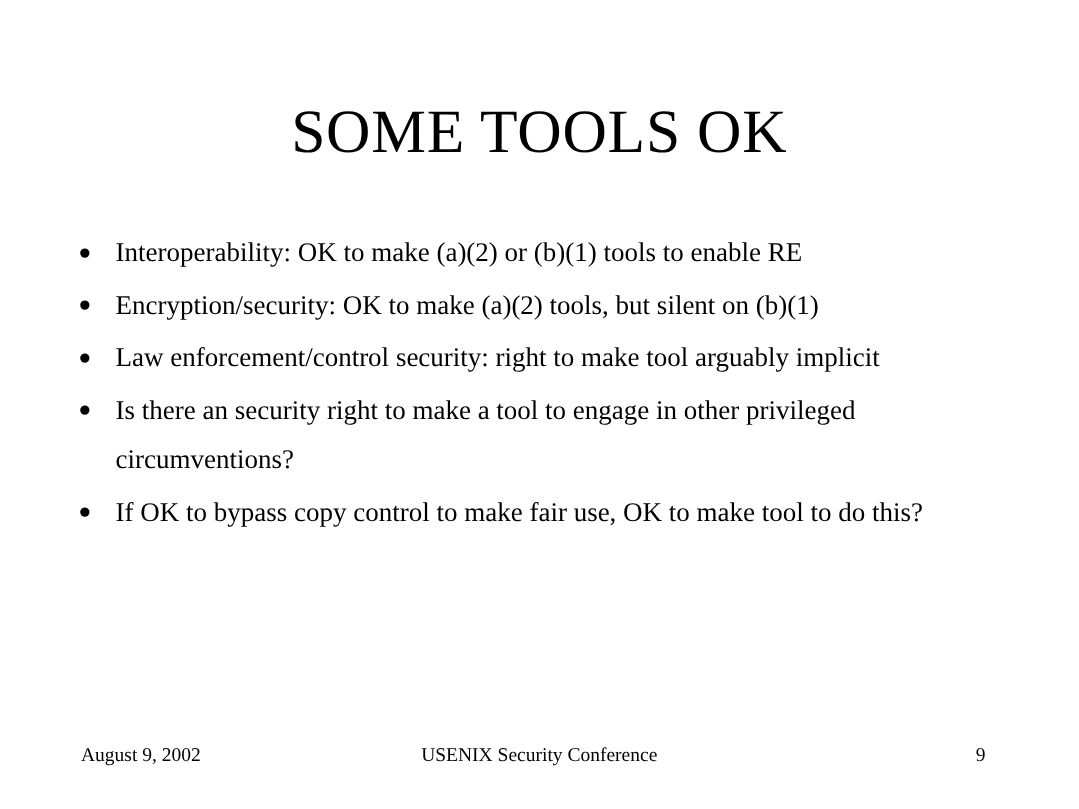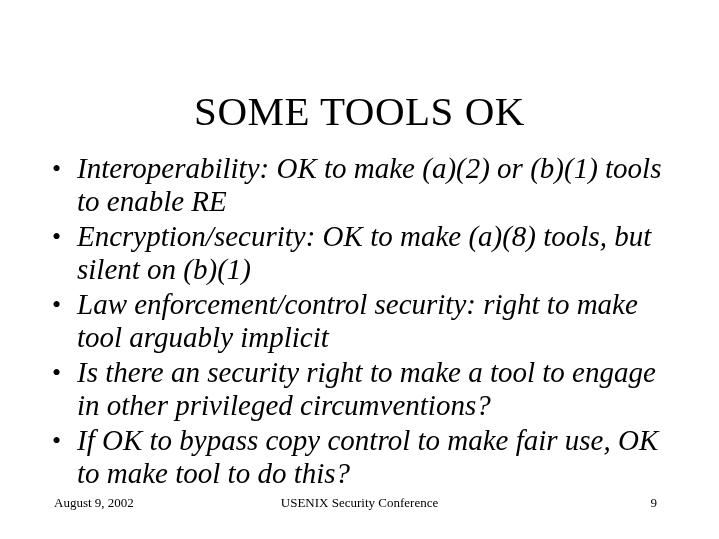--- a/index.html
+++ b/index.html
@@ -25,21 +25,20 @@
     top: 64px;
     left: 0;
     width: 719px;
     text-align: center;
     font-family: "Liberation Serif", serif;
     font-size: 41px;
     line-height: 46px;
     font-weight: normal;
     letter-spacing: 0.5px;
     color: #000000;
-    margin-top: 24px;
   }
   .bullets {
     position: absolute;
     top: 152px;
     left: 52px;
     width: 625px;
   }
   .bullet {
     display: flex;
     align-items: flex-start;
@@ -48,25 +47,24 @@
   .bullet-mark {
     width: 25px;
     flex: 0 0 25px;
     font-size: 26px;
     line-height: 33px;
     text-align: left;
     color: #000000;
   }
   .bullet-text {
     flex: 1 1 auto;
-    font-size: 29px;
+    font-size: 18px;
     line-height: 33px;
     color: #000000;
     text-indent: 0;
-    font-style: italic;
   }
   .footer {
     position: absolute;
     left: 0;
     top: 492px;
     width: 719px;
     height: 22px;
     font-size: 13px;
     line-height: 22px;
     color: #000000;
@@ -103,21 +101,21 @@
 
   <div class="bullets">
 
     <div class="bullet">
       <span class="bullet-mark">•</span>
       <span class="bullet-text">Interoperability:  OK to make (a)(2) or (b)(1) tools to enable RE</span>
     </div>
 
     <div class="bullet">
       <span class="bullet-mark">•</span>
-      <span class="bullet-text">Encryption/security:  OK to make (a)(8) tools, but silent on (b)(1)</span>
+      <span class="bullet-text">Encryption/security:  OK to make (a)(2) tools, but silent on (b)(1)</span>
     </div>
 
     <div class="bullet">
       <span class="bullet-mark">•</span>
       <span class="bullet-text">Law enforcement/control security:  right to make tool arguably implicit</span>
     </div>
 
     <div class="bullet">
       <span class="bullet-mark">•</span>
       <span class="bullet-text">Is there an security right to make a tool to engage in other privileged circumventions?</span>

